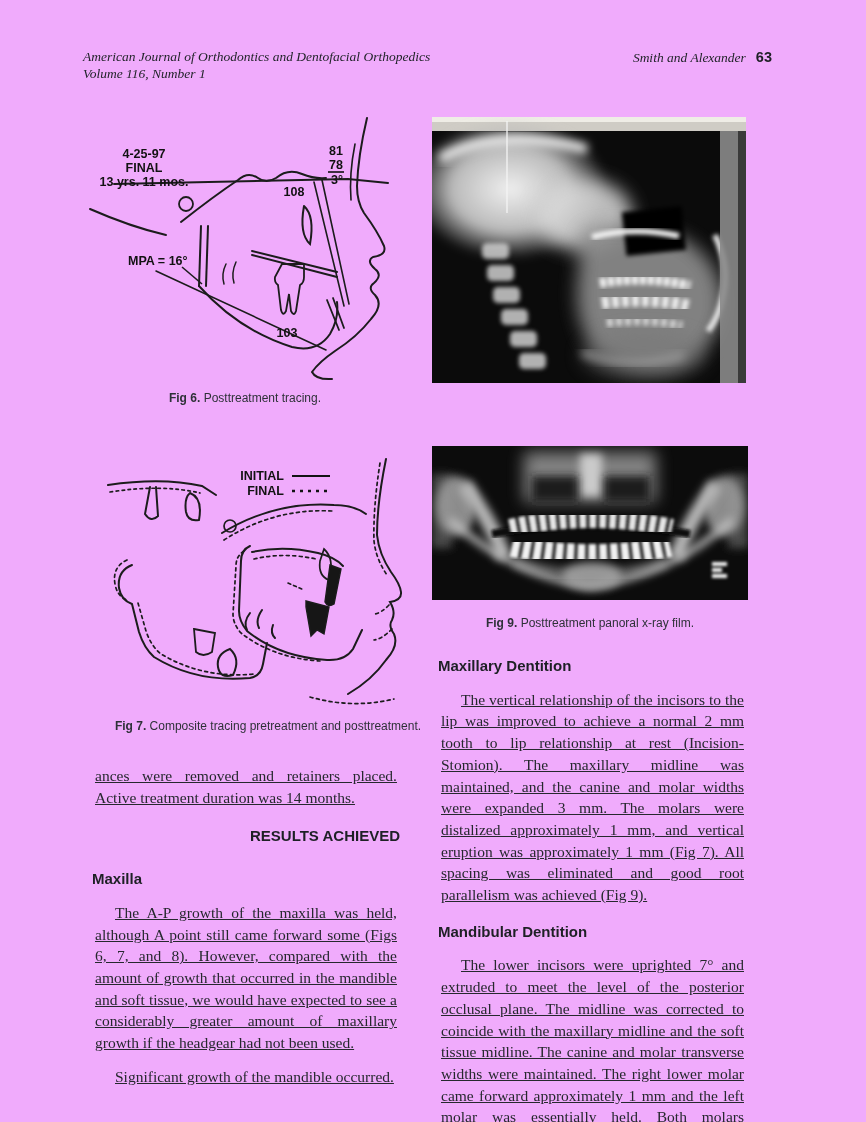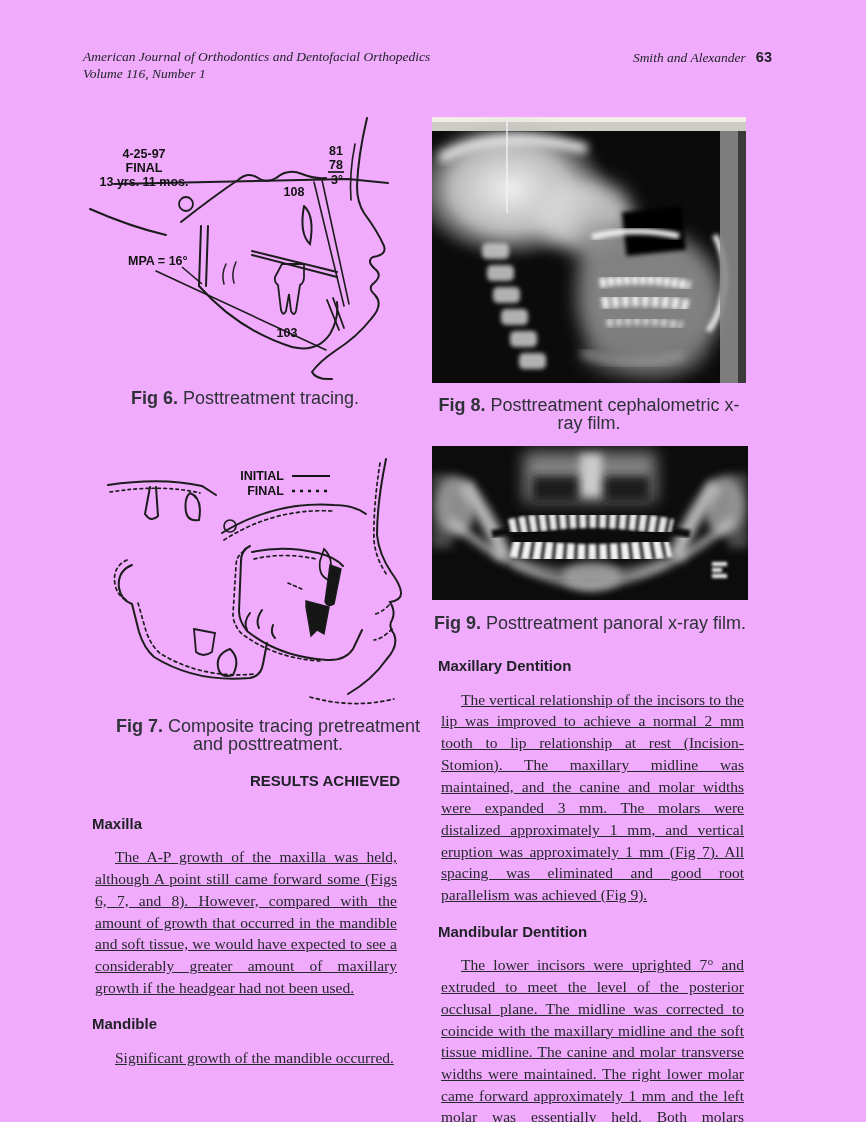--- a/index.html
+++ b/index.html
@@ -8,21 +8,21 @@
   .abs{position:absolute;}
 
   
   .hdr-left{left:83px;top:48px;font-style:italic;font-size:13.5px;line-height:17px;color:#22242a;}
   .hdr-right{right:94px;top:49px;font-style:italic;font-size:13.5px;color:#22242a;white-space:nowrap;}
   .hdr-right .pgnum{font-style:normal;font-weight:bold;font-family:"Liberation Sans",sans-serif;
         font-size:14.5px;margin-left:10px;color:#1d1f24;}
 
   
   .figure{display:block;}
-  .caption{font-family:"Liberation Sans",sans-serif;font-size:18px;color:#2e3138;
+  .caption{font-family:"Liberation Sans",sans-serif;font-size:12px;color:#2e3138;
         text-align:center;line-height:18px;}
   .caption b{font-weight:bold;}
   .tracing svg{display:block;}
   .xray{display:block;background:#0b0b0b;}
 
   
   .col{font-size:15.5px;line-height:21.7px;text-align:justify;}
   .col p{margin:12px;text-decoration:underline;}
   .col p.ind{text-indent:20px;}
   .shead{font-family:"Liberation Sans",sans-serif;font-weight:bold;font-size:15px;
@@ -195,23 +195,20 @@
       <rect x="192" y="92" width="60" height="44" fill="#000000" filter="url(#b2)" transform="rotate(-6 222 114)"></rect>
       <path d="M160,120 Q202,109 247,119" stroke="#f2f2f2" stroke-width="6" fill="none" filter="url(#b2)"></path>
       <path d="M168,166 Q216,158 258,169" stroke="#f4f4f4" stroke-width="10" fill="none" stroke-dasharray="6,2" filter="url(#b2)"></path>
       <path d="M170,186 Q216,179 256,189" stroke="#ededed" stroke-width="13" fill="none" stroke-dasharray="7,3" filter="url(#b2)"></path>
       <path d="M175,206 Q216,201 250,209" stroke="#d8d8d8" stroke-width="9" fill="none" stroke-dasharray="6,3" filter="url(#b2)"></path>
       <path d="M150,236 Q202,254 252,238" stroke="#cfcfcf" stroke-width="5" fill="none" filter="url(#b5)"></path>
       <ellipse cx="212" cy="238" rx="62" ry="24" fill="#777777" opacity="0.5" filter="url(#b9)"></ellipse>
       <rect x="288" y="14" width="26" height="252" fill="#8a8a8a" opacity="0.9"></rect>
       <rect x="306" y="14" width="8" height="252" fill="#3a3a3a"></rect>
     </svg>
-    <figcaption class="caption" style="margin-top:13px;">
-      <b>Fig 8.</b><span> Posttreatment cephalometric x-ray film.</span>
-    </figcaption>
   </figure>
 
   <figure class="abs figure" style="left:432px;top:446px;width:316px;margin:0;">
     <svg class="xray" width="316" height="154" viewBox="0 0 316 154">
       <defs>
         <filter id="p2" x="-40%" y="-40%" width="180%" height="180%">
             <feGaussianBlur stdDeviation="1.5"></feGaussianBlur>
           </filter>
         <filter id="p5" x="-40%" y="-40%" width="180%" height="180%">
             <feGaussianBlur stdDeviation="4"></feGaussianBlur>
@@ -242,24 +239,24 @@
         <rect x="280" y="122" width="10" height="4"></rect>
         <rect x="280" y="128" width="15" height="4"></rect>
       </g>
     </svg>
     <figcaption class="caption" style="margin-top:14px;">
       <b>Fig 9.</b><span> Posttreatment panoral x-ray film.</span>
     </figcaption>
   </figure>
 
   <div class="abs col" style="left:83px;top:753px;width:326px;">
+    <p>ances were removed and retainers placed. Active treatment duration was 14 months.</p>
     <h2 class="shead sp-a">RESULTS ACHIEVED</h2>
     <h3 class="shead sp-b">Maxilla</h3>
     <p class="ind sp-c">The A-P growth of the maxilla was held, although A point still came forward some (Figs 6, 7, and 8). However, compared with the amount of growth that occurred in the mandible and soft tissue, we would have expected to see a considerably greater amount of maxillary growth if the headgear had not been used.</p>
-    <h3 class="shead sp-d">Mandible</h3>
     <p class="ind sp-c">Significant growth of the mandible occurred.</p>
   </div>
 
   <div class="abs col" style="left:429px;top:646px;width:327px;">
     <h3 class="shead">Maxillary Dentition</h3>
     <p class="ind sp-c">The vertical relationship of the incisors to the lip was improved to achieve a normal 2 mm tooth to lip relationship at rest (Incision-Stomion). The maxillary midline was maintained, and the canine and molar widths were expanded 3 mm. The molars were distalized approximately 1 mm, and vertical eruption was approximately 1 mm (Fig 7). All spacing was eliminated and good root parallelism was achieved (Fig 9).</p>
     <h3 class="shead sp-d">Mandibular Dentition</h3>
     <p class="ind sp-c">The lower incisors were uprighted 7° and extruded to meet the level of the posterior occlusal plane. The midline was corrected to coincide with the maxillary midline and the soft tissue midline. The canine and molar transverse widths were maintained. The right lower molar came forward approximately 1 mm and the left molar was essentially held. Both molars extruded a slight amount. Crowding was alleviated except for a slight rotation on the left second premolar that could have been improved. Good root parallelism was achieved.</p>
   </div>
 

